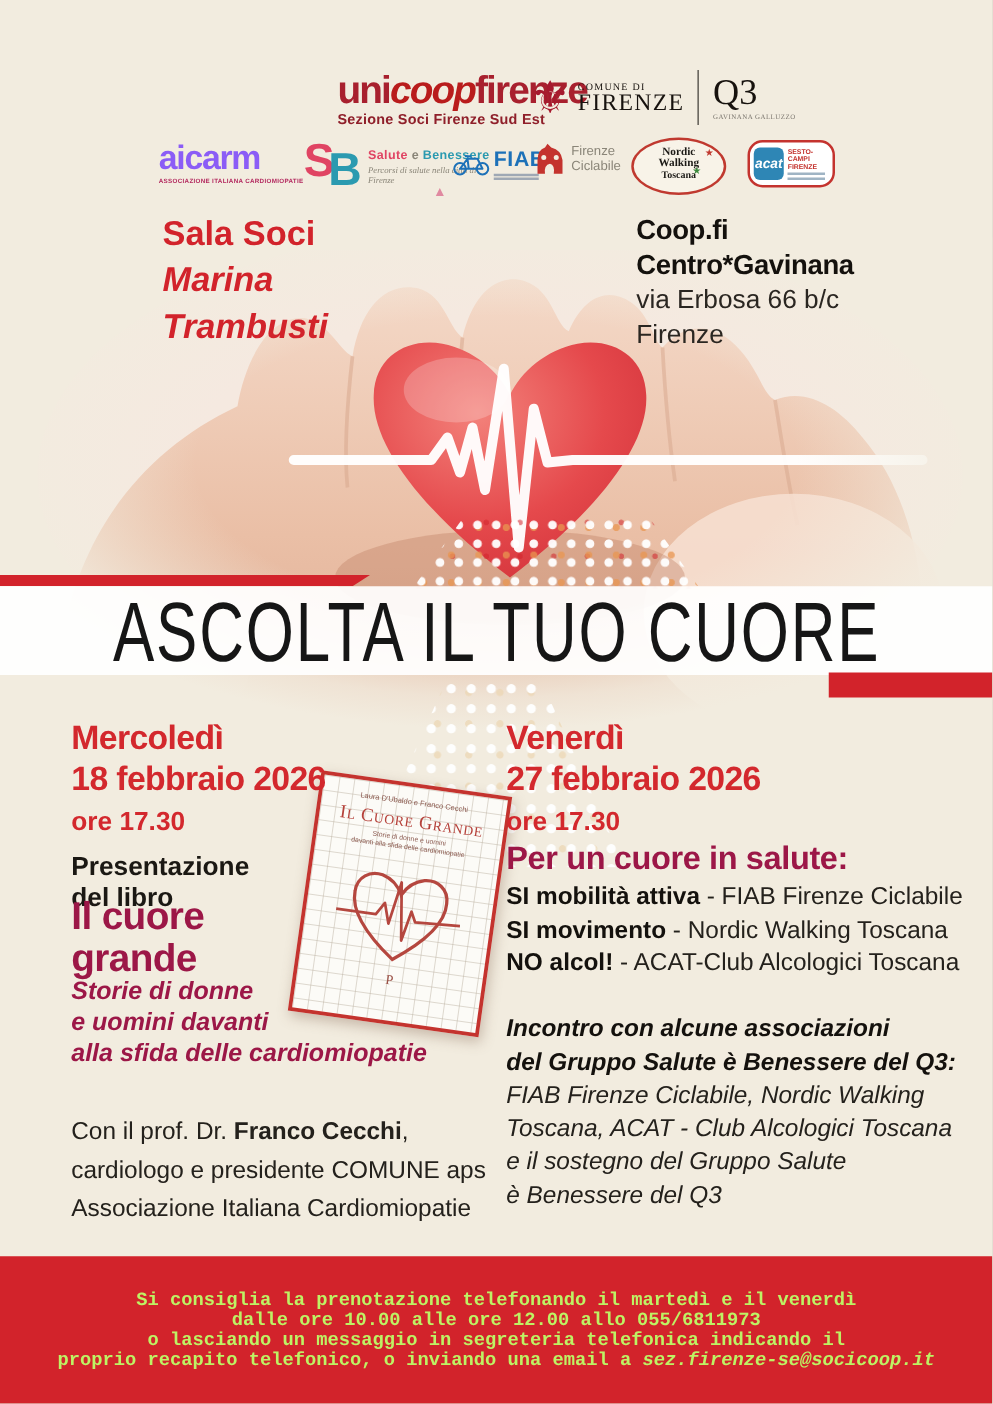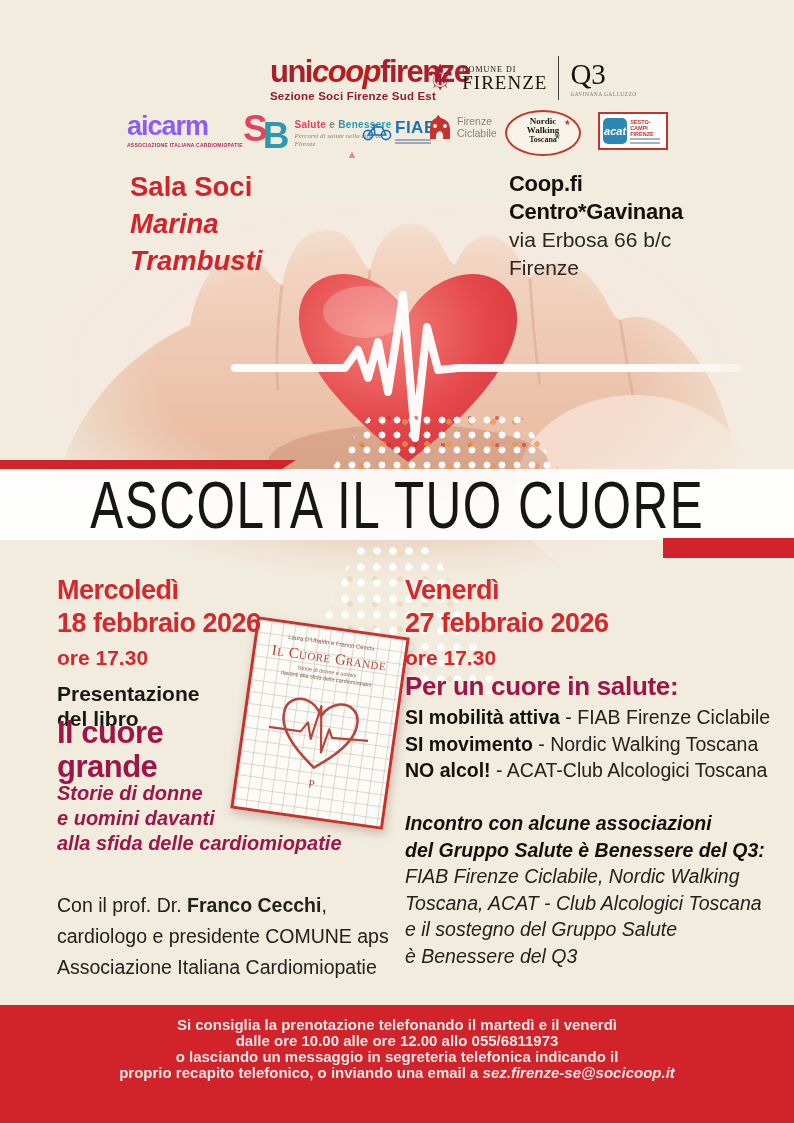--- a/index.html
+++ b/index.html
@@ -48,21 +48,21 @@
   .ciclabile{left:428px;top:114px;display:flex;align-items:center;gap:5px;}
   .cicl-txt{font-size:10.5px;color:#8a8578;line-height:12px;}
 
   .nordic{left:505px;top:110px;width:76px;height:46px;border:2px solid #c0392f;border-radius:50%;
     background:#f8f3e8;text-align:center;box-sizing:border-box;padding-top:5px;}
   .nordic .n1{font-family:"Liberation Serif",serif;font-weight:700;font-size:9px;line-height:9px;color:#1c1a16;}
   .nordic .n3{font-family:"Liberation Serif",serif;font-weight:700;font-size:8px;line-height:9px;color:#1c1a16;}
   .nordic .star-red{color:#c0392f;font-size:8px;position:absolute;right:8px;top:6px;}
   .nordic .star-green{color:#3c8a3c;font-size:8px;position:absolute;right:18px;top:20px;}
 
-  .acat{left:598px;top:112px;width:70px;height:38px;border:2px solid #c4332e;border-radius:0;
+  .acat{left:598px;top:112px;width:70px;height:38px;border:2px solid #c4332e;border-radius:12px;
     background:#fff;display:flex;align-items:center;gap:3px;padding:2px 3px;box-sizing:border-box;}
   .acat-blue{width:28px;height:26px;background:#2e86b5;border-radius:5px;color:#fff;
     font-weight:800;font-style:italic;font-size:11px;display:flex;align-items:center;justify-content:center;}
   .acat-right{line-height:6px;}
   .acat-right .r1{font-size:5.5px;font-weight:800;color:#c4332e;}
   .acat-right .bar{height:2px;background:#9fb4c4;margin-top:1.5px;width:30px;}
 
   
   .hall{left:130px;top:168px;font-size:27.5px;font-weight:800;color:#d2232b;line-height:37px;z-index:6;}
   .hall .it{font-style:italic;}
@@ -127,22 +127,22 @@
     text-align:center;box-sizing:border-box;padding-top:10px;}
   .book-authors{font-size:6px;color:#8b5a50;}
   .book-title{font-family:"Liberation Serif",serif;font-size:15px;color:#b5413a;
     font-variant:small-caps;letter-spacing:.5px;margin-top:4px;}
   .book-sub{font-size:5.5px;color:#8b5a50;line-height:7px;margin-top:2px;}
   .book-heart{margin-top:4px;}
   .book-pub{font-family:"Liberation Serif",serif;font-size:11px;color:#9b5147;margin-top:0px;}
 
   
   .footer{left:0;top:1005px;width:794px;height:118px;background:#d2232b;z-index:5;
-    text-align:center;color:#e5e5e5;font-weight:800;font-size:15px;line-height:16px;
-    padding-top:12px;box-sizing:border-box;}
+    text-align:center;color:#bef264;font-weight:800;font-size:15px;line-height:16px;
+    padding-top:28px;box-sizing:border-box;font-family:Liberation Mono, monospace;}
   .footer .email{font-style:italic;}
 </style>
 </head>
 <body>
 
 <div class="poster">
 
   <div class="abs unicoop">
     <div class="unicoop-word"><span class="u-uni">uni</span><span class="u-coop">coop</span><span class="u-fir">firenze</span></div>
     <div class="unicoop-sub">Sezione Soci Firenze Sud Est</div>

